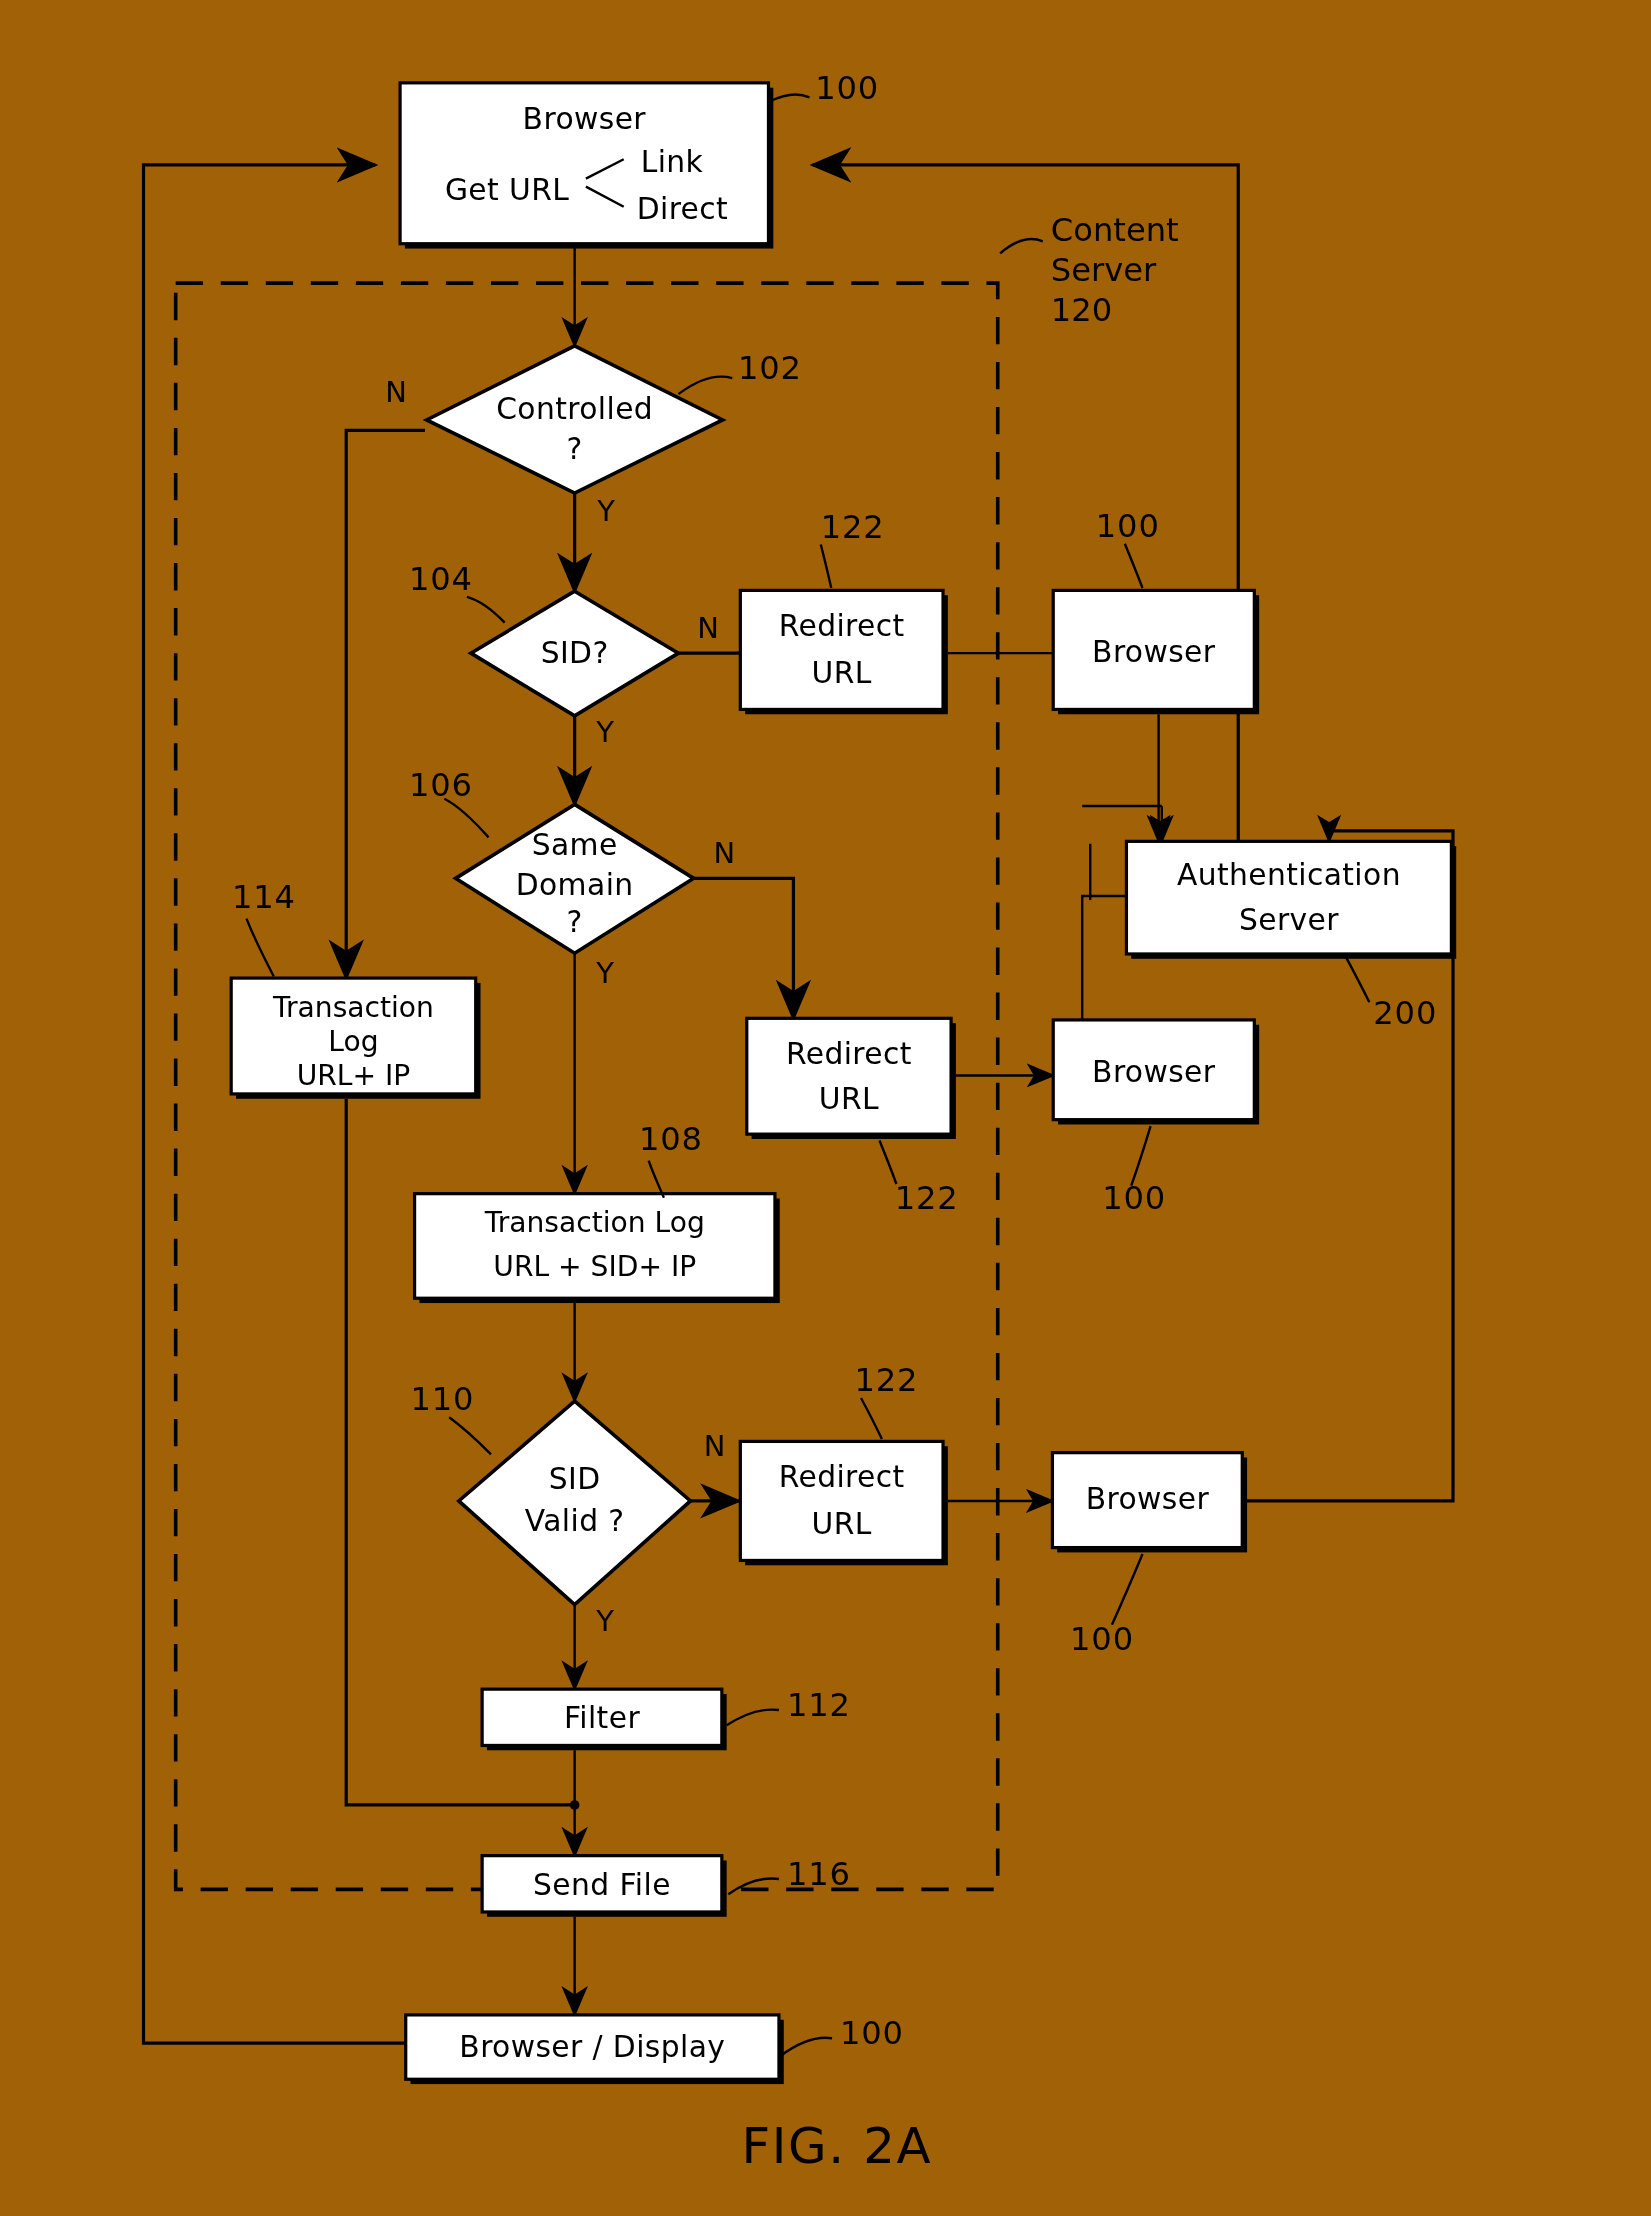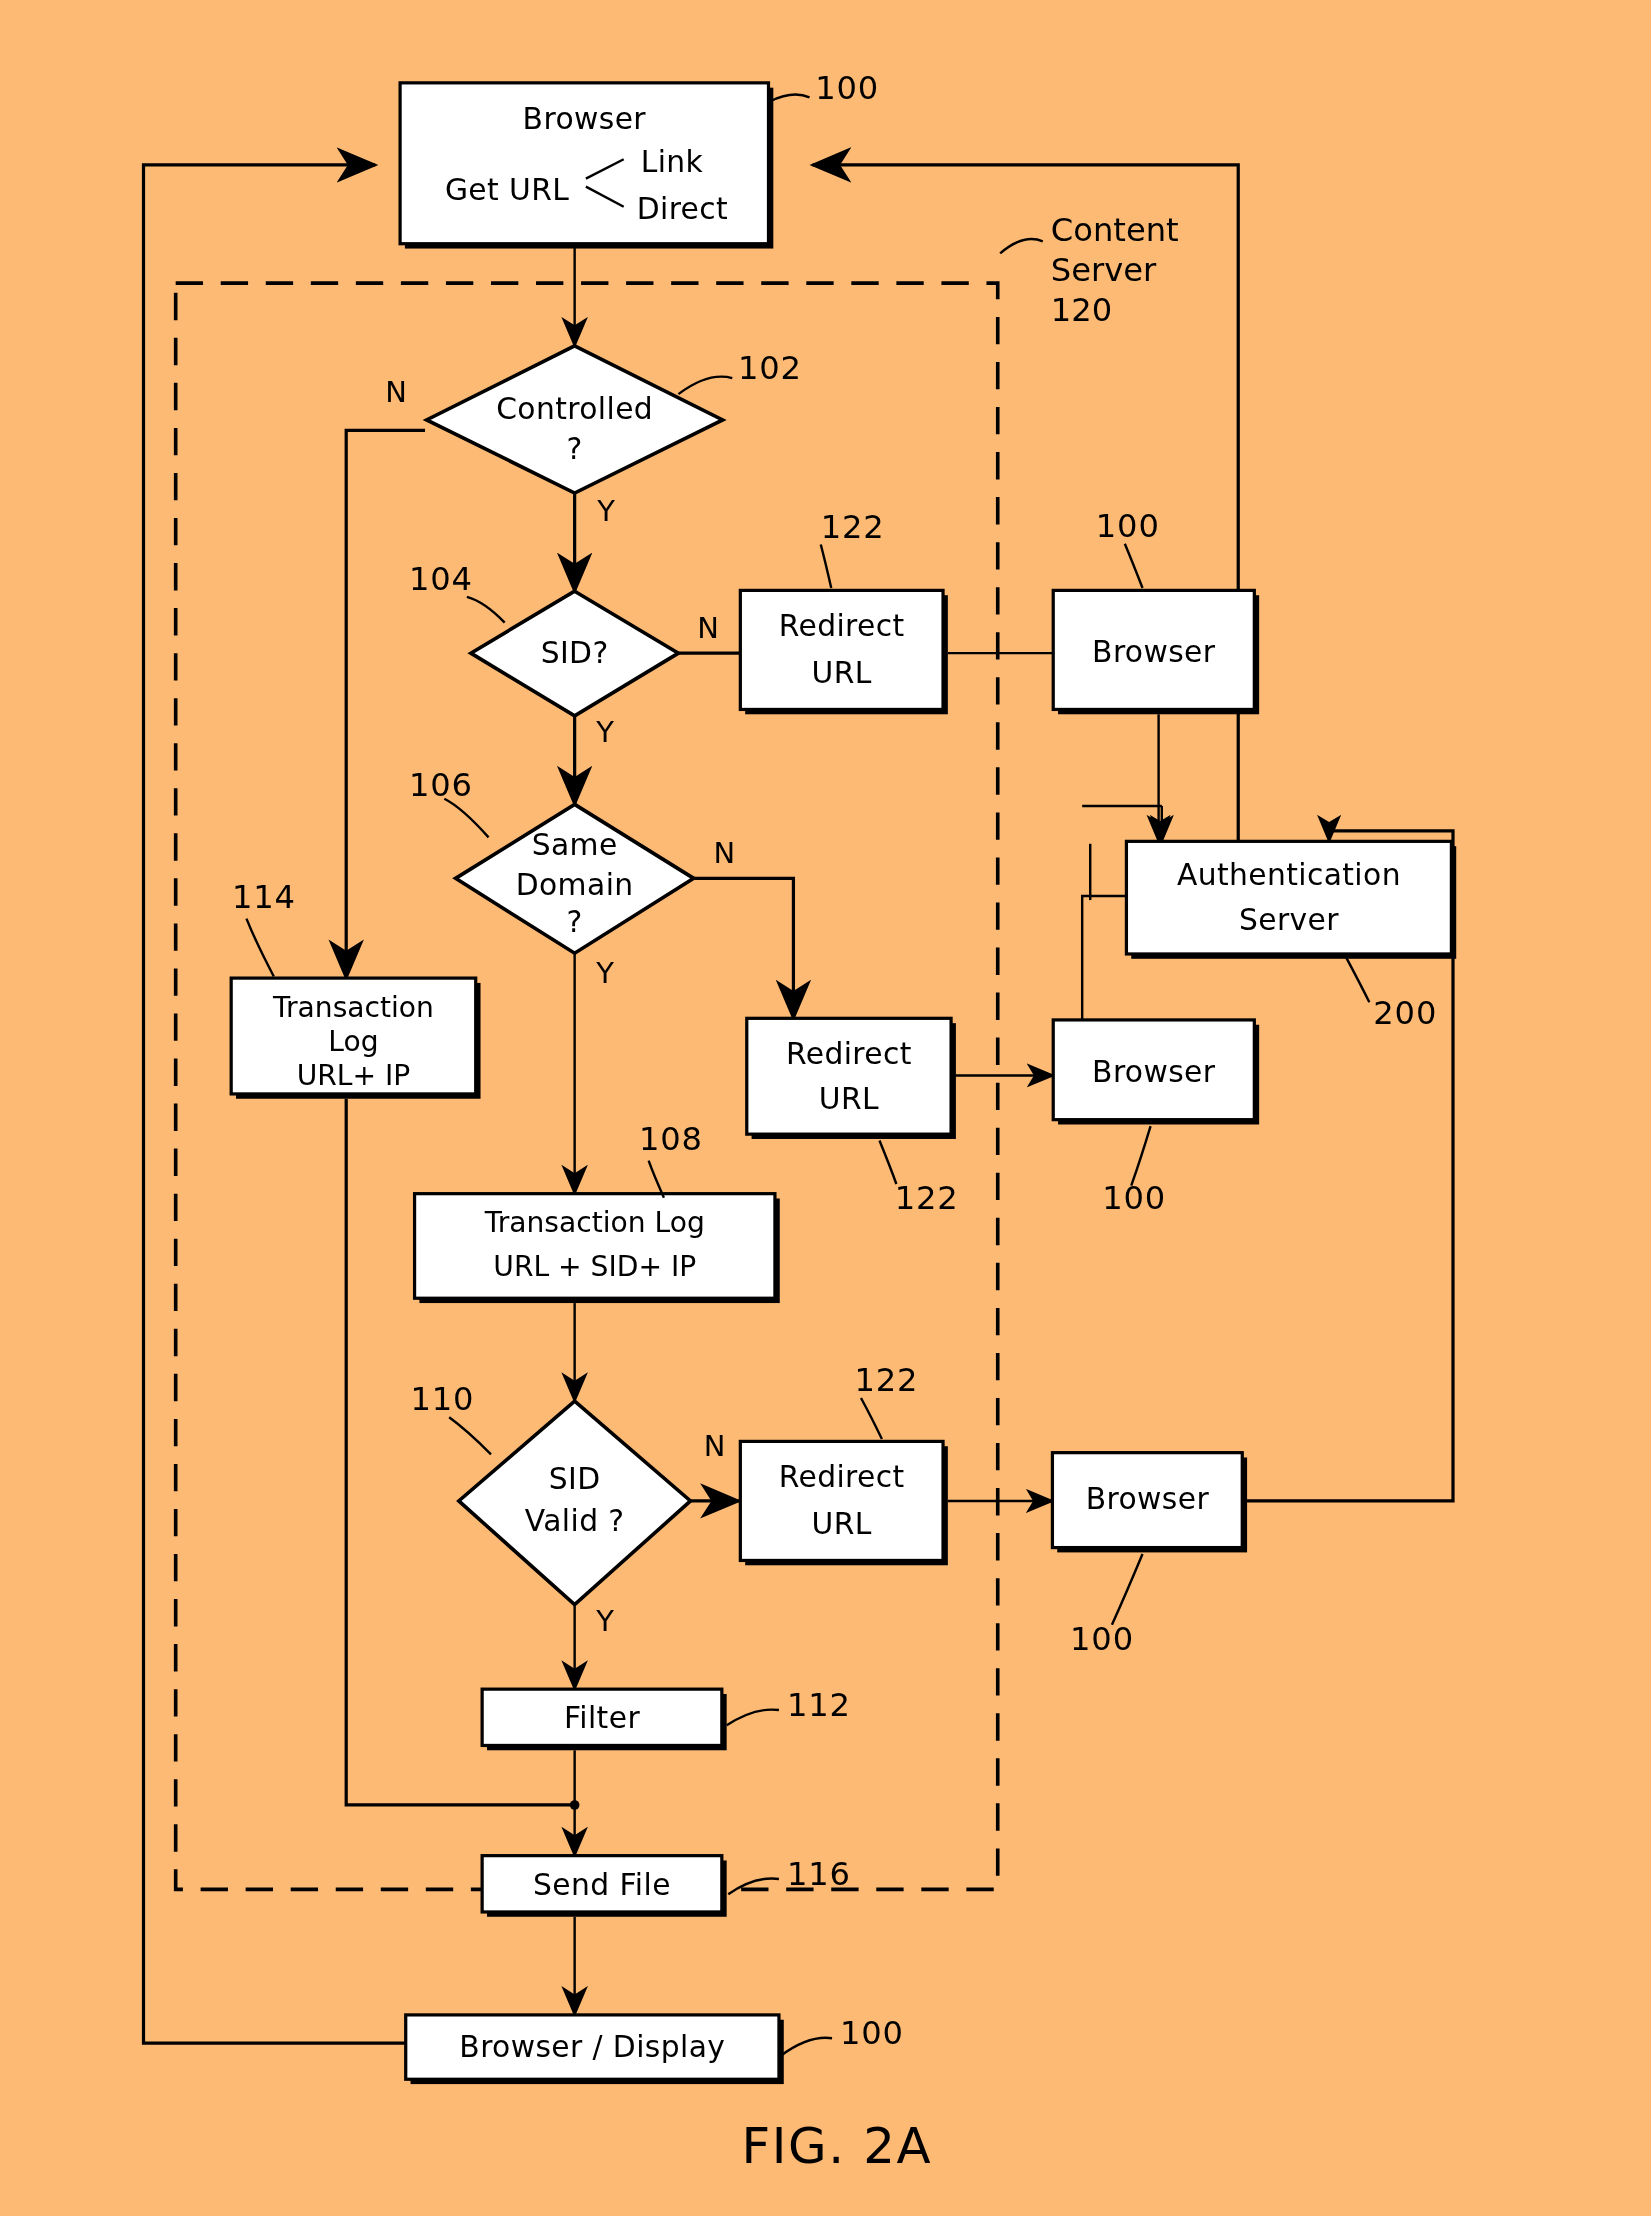--- a/index.html
+++ b/index.html
@@ -4,21 +4,21 @@
 <style>
   html, body {
     margin: 0;
     padding: 0;
     background: #ffffff;
   }
   #page {
     position: relative;
     width: 1652px;
     height: 2216px;
-    background: #fdba74;
+    background: #a16207;
     font-family: "DejaVu Sans", sans-serif;
     overflow: hidden;
   }
   #figsvg {
     position: absolute;
     left: 0; top: 0;
     width: 1652px;
     height: 2216px;
   }
   

